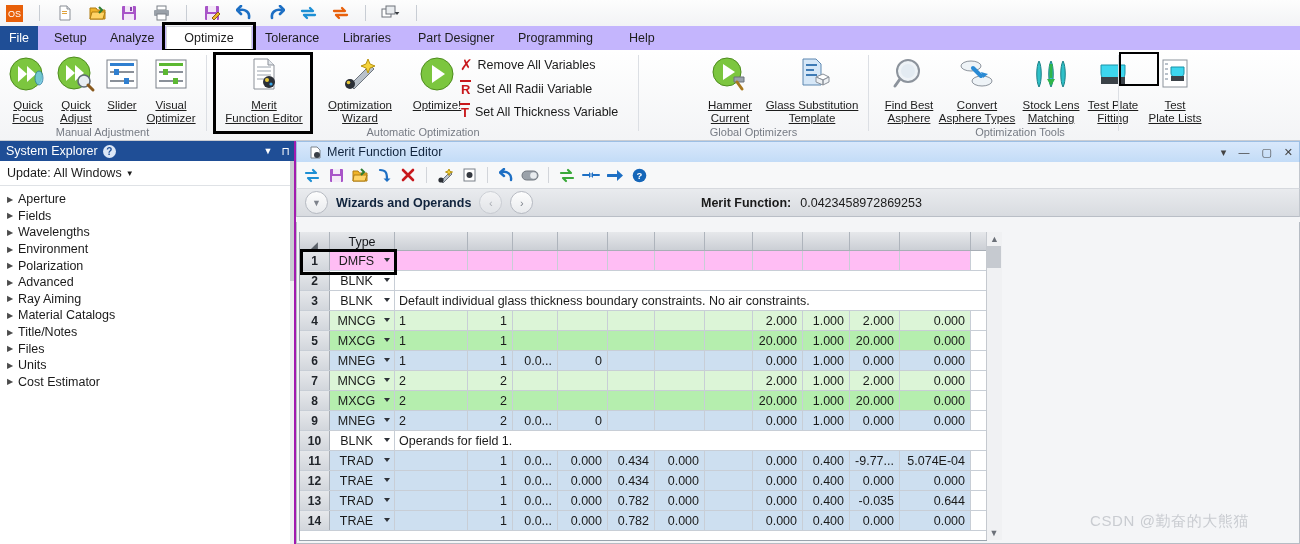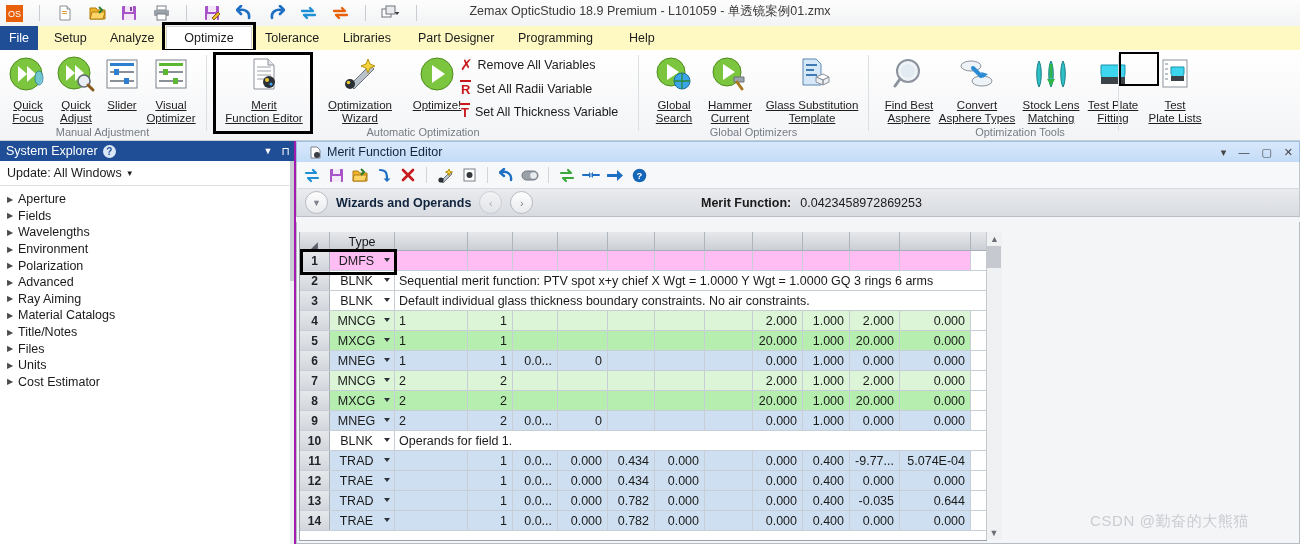--- a/index.html
+++ b/index.html
@@ -14,21 +14,21 @@
   
   .titlebar{position:absolute;left:0;top:0;width:1300px;height:26px;
     background:linear-gradient(#fdfdfd,#f2f3f5);border-bottom:1px solid #e4e6ea;}
   .qat{position:absolute;left:4px;top:2px;display:flex;align-items:center;gap:12px;height:22px;}
   .qsep{width:1px;height:16px;background:#c8cdd4;margin:0 3px;}
   .qicon{width:20px;height:20px;display:flex;align-items:center;justify-content:center;cursor:pointer;}
   .app-title{position:absolute;left:0;top:3px;width:1300px;text-align:center;
     font-size:12.5px;color:#3a3a3a;}
 
   
-  .menubar{position:absolute;left:0;top:26px;width:1300px;height:24px;background:#fef9c3;
+  .menubar{position:absolute;left:0;top:26px;width:1300px;height:24px;background:#c4b5fd;
     border-bottom:1px solid #d8dbe0;}
   .menu-file{position:absolute;left:0;top:0;width:38px;height:24px;background:#1f4e96;
     color:#fff;font-size:12.5px;display:flex;align-items:center;justify-content:center;cursor:pointer;}
   .menu-item{position:absolute;top:0;height:24px;display:flex;align-items:center;
     padding:0 9px;font-size:12.5px;color:#1d1d1d;cursor:pointer;white-space:nowrap;}
   .menu-active{background:#ffffff;border:1px solid #d3d6da;border-bottom:1px solid #ffffff;
     height:23px;box-sizing:border-box;}
 
   
   .ribbon{position:absolute;left:0;top:50px;width:1300px;height:90px;
@@ -191,21 +191,20 @@
       <div class="qsep"></div>
       <div class="qicon">
         <svg width="20" height="16" viewBox="0 0 20 16">
             <rect x="1" y="4" width="9" height="8" fill="#fff" stroke="#6e737a"></rect>
             <rect x="5" y="1" width="9" height="8" fill="#e9ecef" stroke="#6e737a"></rect>
             <path d="M16 7l2.4 3h-4.8z" fill="#3a3e44" transform="rotate(180 16 8.5)"></path>
           </svg>
       </div>
       <div class="qsep"></div>
     </div>
-    <div class="app-title">Zemax OpticStudio 18.9     Premium - L101059 - 单透镜案例01.zmx</div>
   </div>
 
   <div class="menubar">
     <div class="menu-file">File</div>
     <div class="menu-item" style="left:45px">Setup</div>
     <div class="menu-item" style="left:101px">Analyze</div>
     <div class="menu-item menu-active" style="left:166px;width:86px;justify-content:center;padding:0;">Optimize</div>
     <div class="menu-item" style="left:256px">Tolerance</div>
     <div class="menu-item" style="left:334px">Libraries</div>
     <div class="menu-item" style="left:409px">Part Designer</div>
@@ -320,31 +319,20 @@
       </div>
       <div class="small-cmd" style="left:252px;top:53px">
         <span style="color:#c8181c;font-weight:bold;font-size:13px;border-top:2px solid #c8181c;padding:0 1px;">T</span>
         <span>Set All Thickness Variable</span>
       </div>
       <div class="gcaption">Automatic Optimization</div>
     </div>
     <div class="rsep" style="left:638px"></div>
 
     <div class="rgroup" style="left:640px;width:227px">
-      <div class="rbtn" style="left:5px;width:58px;">
-        <div class="ico">
-          <svg width="40" height="38" viewBox="0 0 40 38">
-              <circle cx="17" cy="17" r="14" fill="#7cc63f" stroke="#4e8c1e"></circle>
-              <path d="M13 9l12 8-12 8z" fill="#fff"></path>
-              <circle cx="28" cy="26" r="8" fill="#3aa6e8" stroke="#1d6c9c"></circle>
-              <path d="M20 26h16M28 18v16" stroke="#2a8b3a" stroke-width="1.3"></path>
-            </svg>
-        </div>
-        <div class="lbl"><span>Global</span><br><span>Search</span></div>
-      </div>
       <div class="rbtn" style="left:58px;width:64px;">
         <div class="ico">
           <svg width="40" height="38" viewBox="0 0 40 38">
               <circle cx="17" cy="17" r="14" fill="#7cc63f" stroke="#4e8c1e"></circle>
               <path d="M13 9l12 8-12 8z" fill="#fff"></path>
               <path d="M24 22h10v5H24z" fill="#9aa2ac" stroke="#6b727b"></path>
               <path d="M27 27l5 7" stroke="#a8781f" stroke-width="3" stroke-linecap="round"></path>
             </svg>
         </div>
         <div class="lbl"><span>Hammer</span><br><span>Current</span></div>
@@ -657,21 +645,20 @@
             <div class="cell cright" style="left: 503px; width: 47px; background: rgb(255, 189, 244);"></div>
             <div class="cell cright" style="left: 550px; width: 50px; background: rgb(255, 189, 244);"></div>
             <div class="cell cright" style="left: 600px; width: 71px; background: rgb(255, 189, 244);"></div>
           </div>
           <div class="grow">
             <div class="cell cnum" style="left: 0px; width: 30px;">2</div>
             <div class="cell ctype" style="left: 30px; width: 65px; background: rgb(255, 255, 255);">
               <span class="tx">BLNK</span>
               <span class="dd"></span>
             </div>
-            <div class="cell cleft cmt" style="left: 95px; width: 576px; background: rgb(255, 255, 255);">Sequential merit function: PTV spot x+y chief X Wgt = 1.0000 Y Wgt = 1.0000 GQ 3 rings 6 arms</div>
           </div>
           <div class="grow">
             <div class="cell cnum" style="left: 0px; width: 30px;">3</div>
             <div class="cell ctype" style="left: 30px; width: 65px; background: rgb(255, 255, 255);">
               <span class="tx">BLNK</span>
               <span class="dd"></span>
             </div>
             <div class="cell cleft cmt" style="left: 95px; width: 576px; background: rgb(255, 255, 255);">Default individual glass thickness boundary constraints. No air constraints.</div>
           </div>
           <div class="grow">

